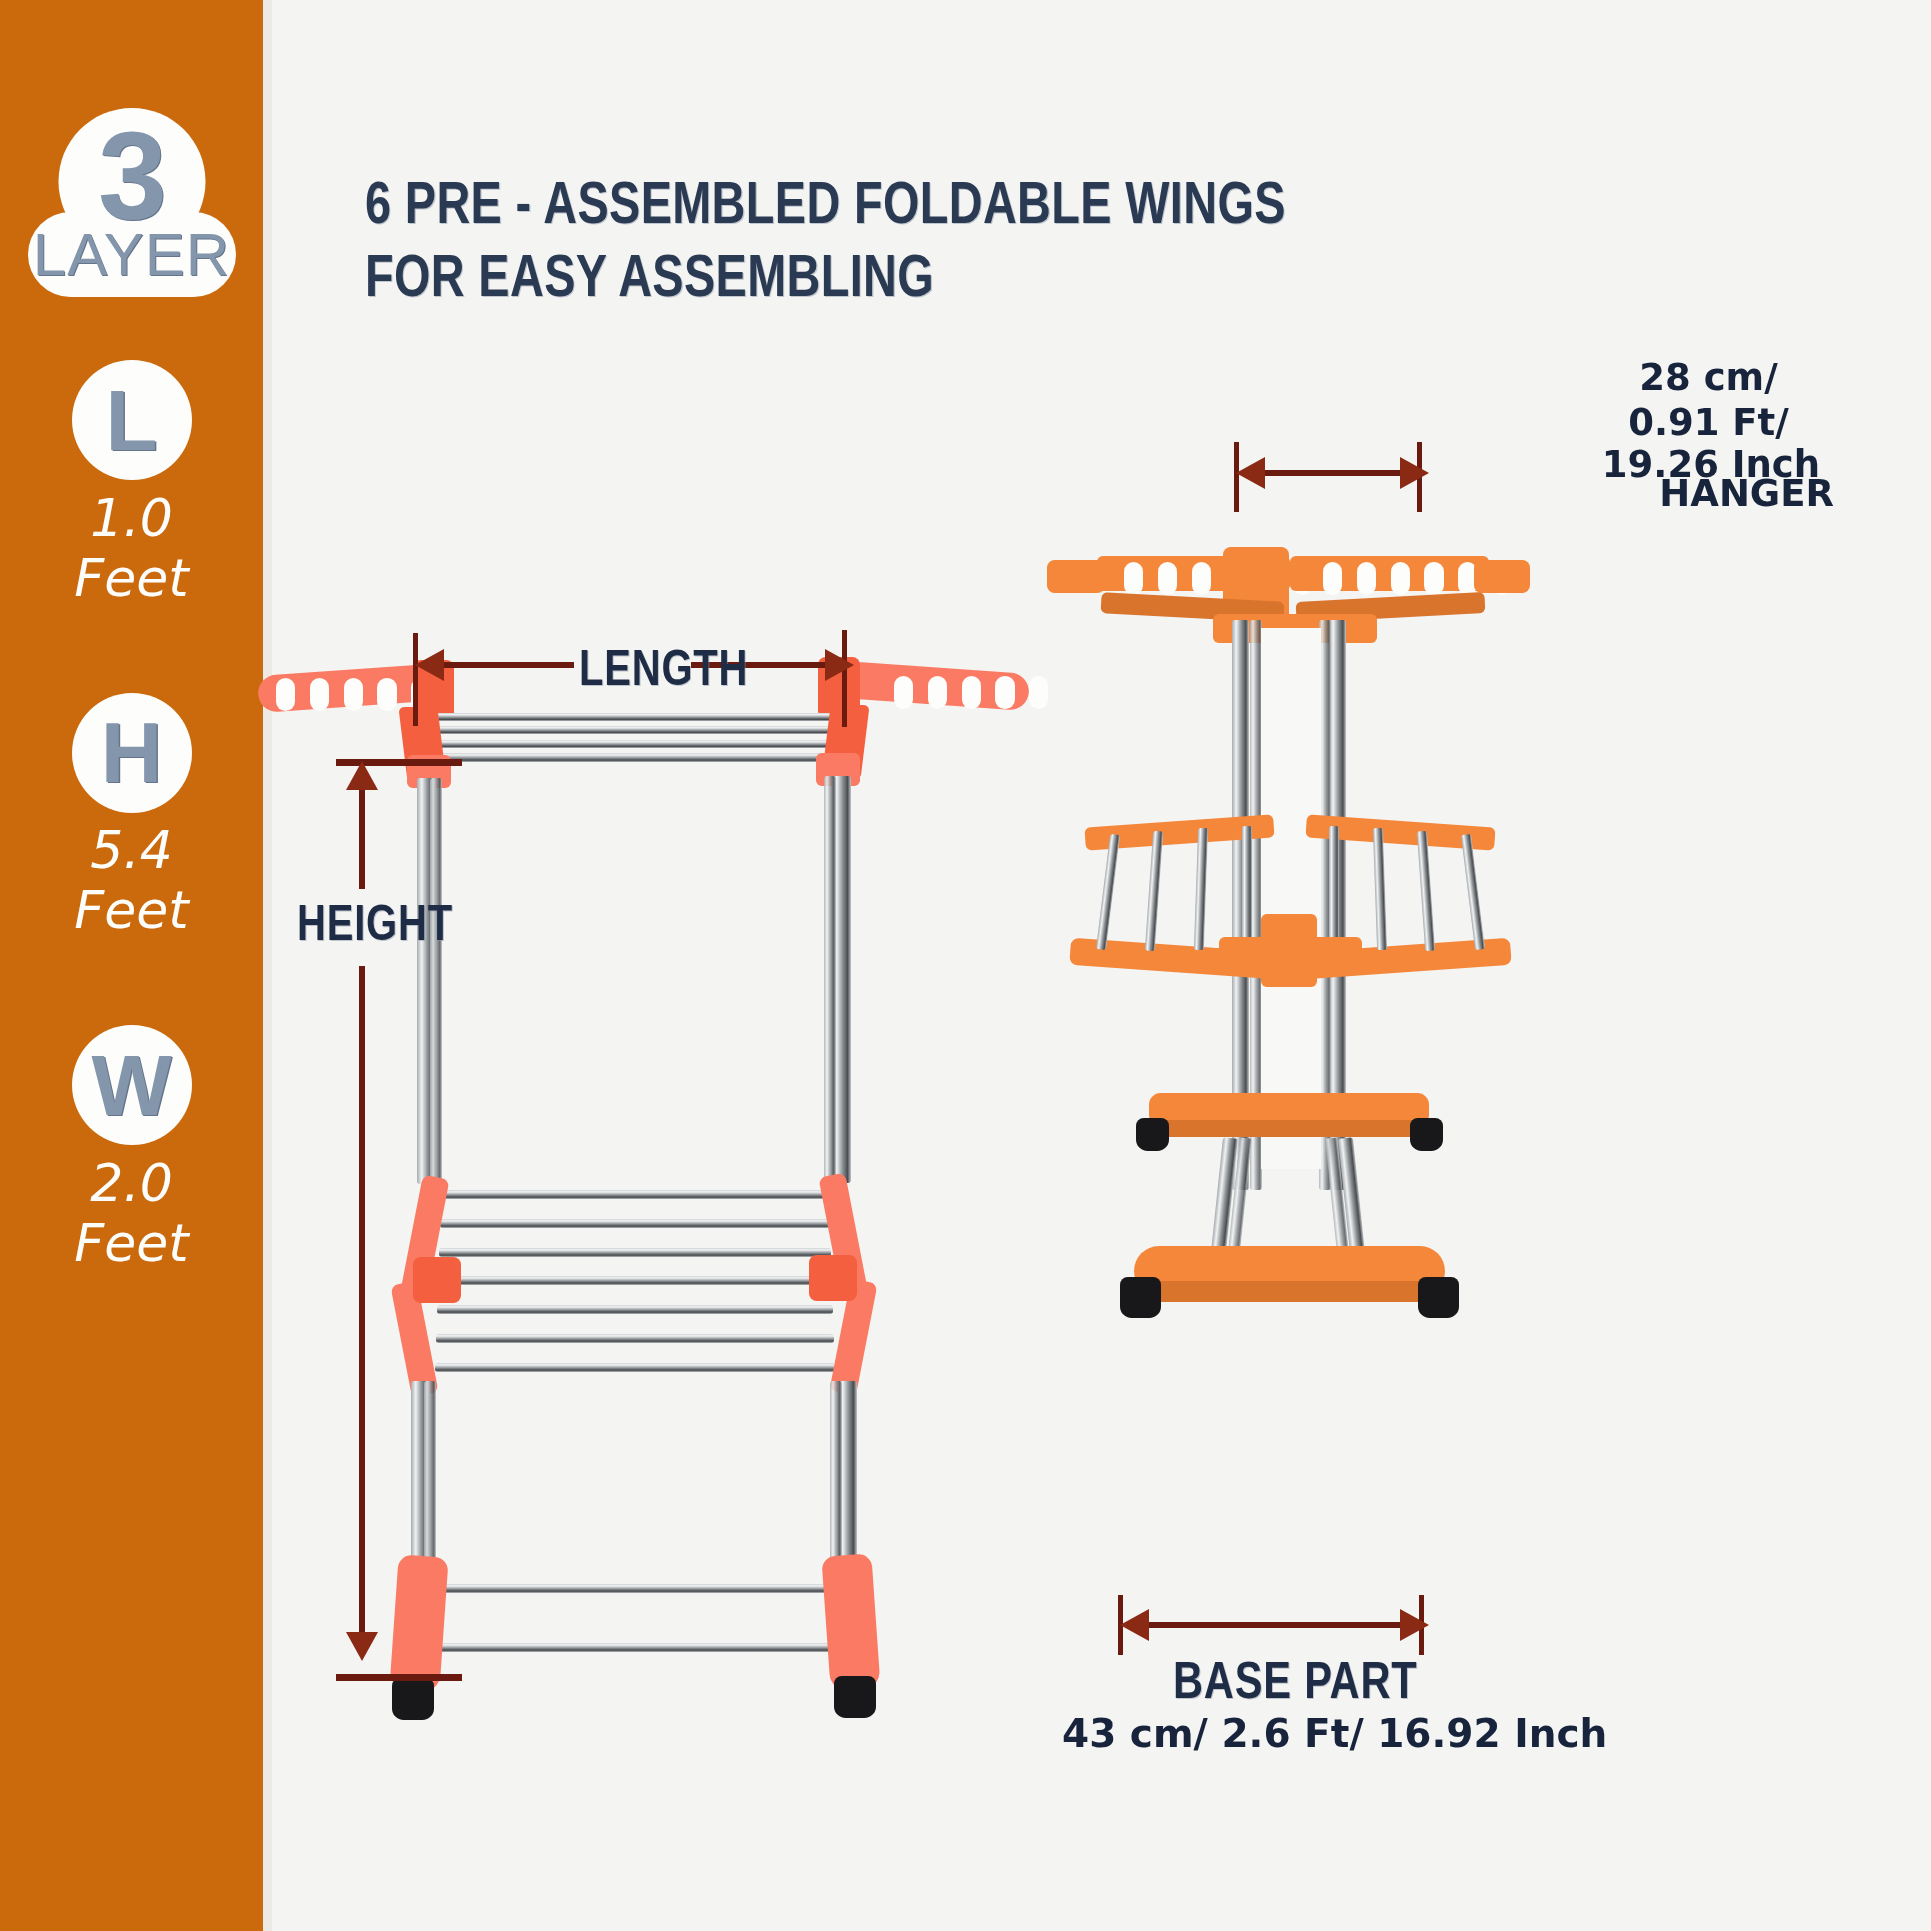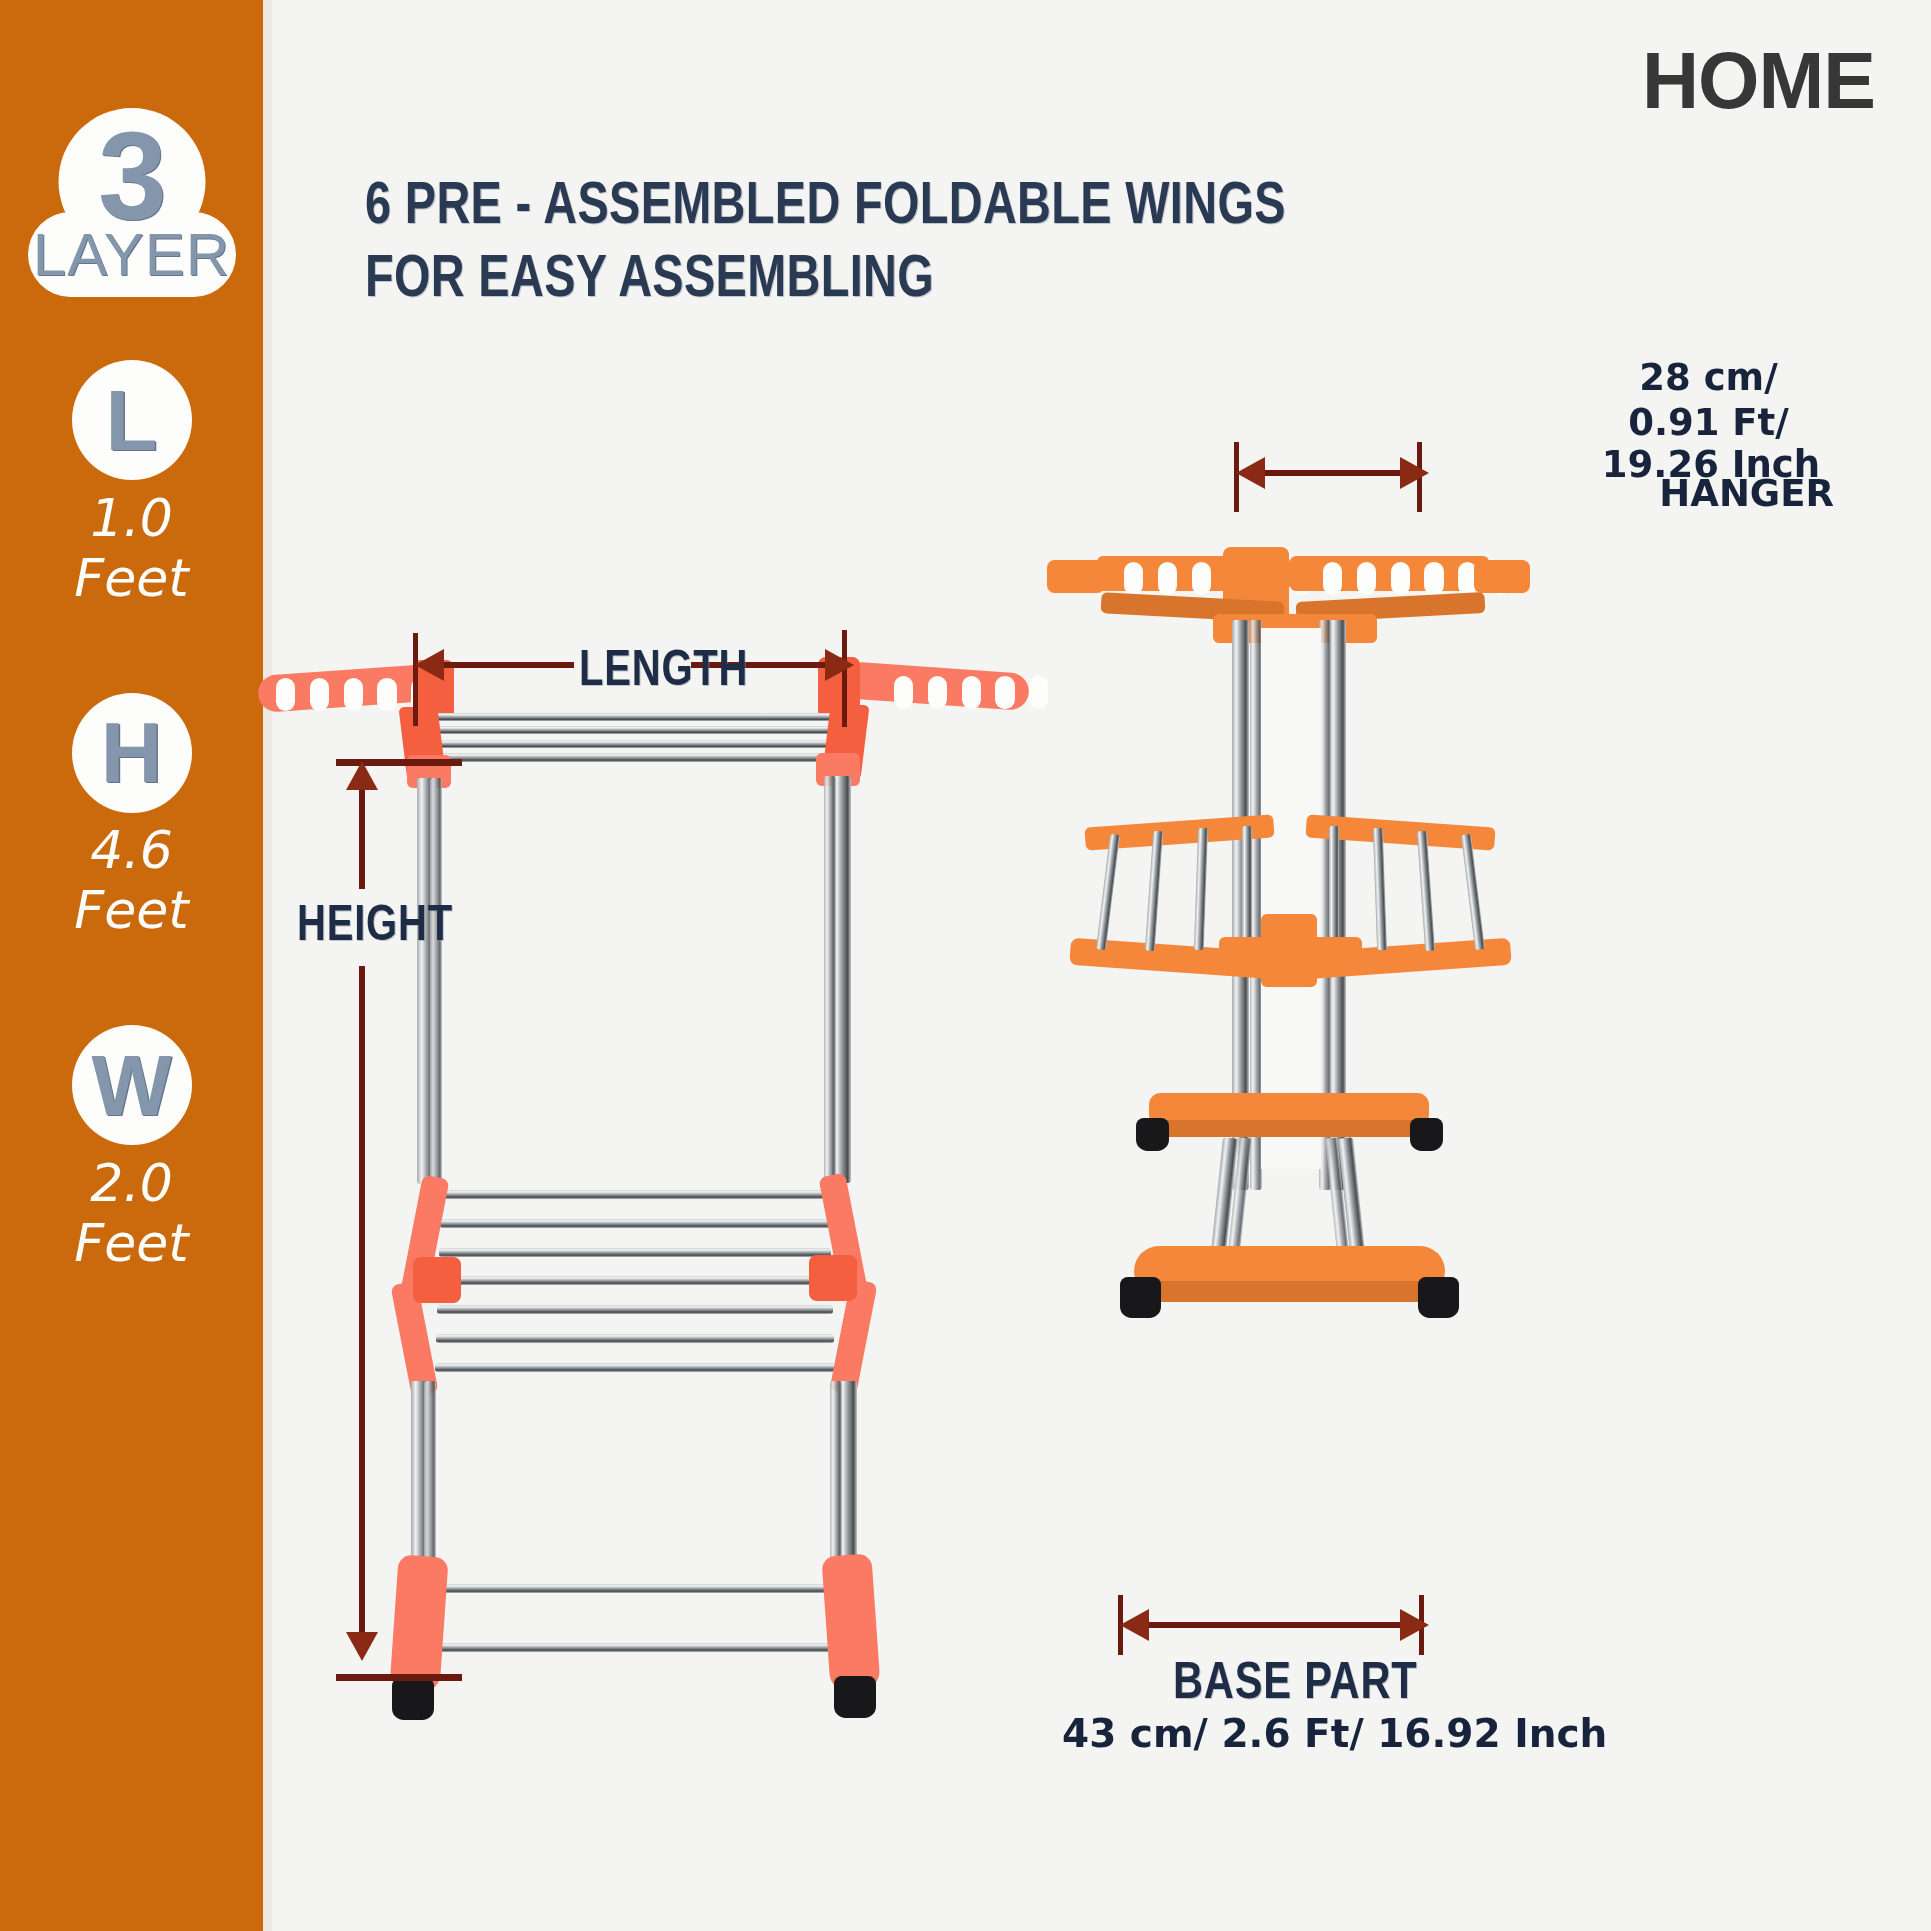--- a/index.html
+++ b/index.html
@@ -164,21 +164,21 @@
         <div>1.0</div>
         <div>Feet</div>
       </div>
     </div>
 
     <div class="dim-block" style="margin-top:85px;">
       <div class="dim-circle">
         <span class="dim-letter">H</span>
       </div>
       <div class="dim-value">
-        <div>4.6</div>
+        <div>5.4</div>
         <div>Feet</div>
       </div>
     </div>
 
     <div class="dim-block" style="margin-top:85px;">
       <div class="dim-circle">
         <span class="dim-letter">W</span>
       </div>
       <div class="dim-value">
         <div>2.0</div>
@@ -187,21 +187,20 @@
     </div>
   </div>
   <div class="sidebar-edge"></div>
 
   <div class="headline">
     <div>6 PRE - ASSEMBLED FOLDABLE WINGS</div>
     <div>FOR EASY ASSEMBLING</div>
   </div>
 
   <div class="logo">
-    <div class="logo-home">HOME</div>
   </div>
 
   <div style="position:absolute;left:241px;top:618px;width:676px;height:1120px;">
 
     <div class="coral" style="left:17.4px;top:52px;width:172px;height:37px;border-radius:19.3px 5.8px 5.8px 19.3px;transform:rotate(-4deg);"></div>
     <div class="hanger-holes" style="left:35px;top:60px;">
       <div class="hole"></div>
       <div class="hole"></div>
       <div class="hole"></div>
       <div class="hole"></div>

